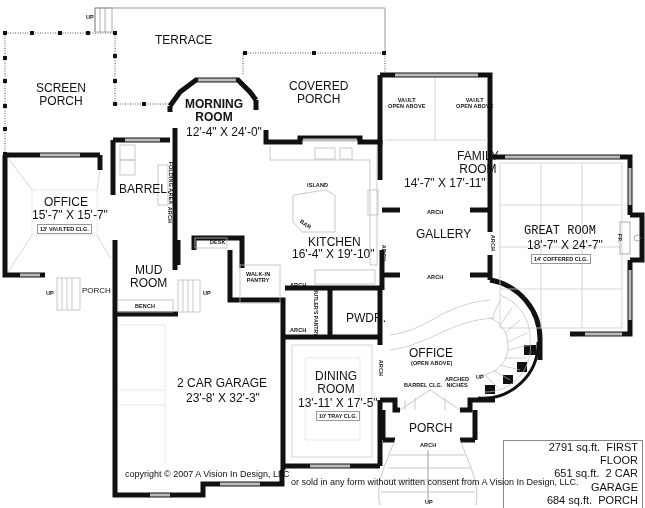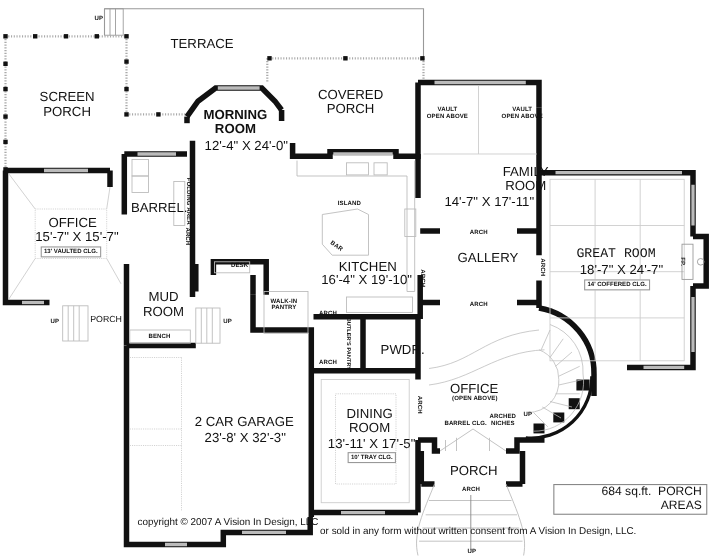--- a/index.html
+++ b/index.html
@@ -352,20 +352,22 @@
 <div class="lbl tiny vert" style="left:372px;top:365px;">ARCH</div>
 <div class="lbl tiny" style="left:420px;top:443px;">ARCH</div>
 
 <div class="lbl tiny" style="left:86px;top:15px;">UP</div>
 <div class="lbl tiny" style="left:46px;top:291px;">UP</div>
 <div class="lbl tiny" style="left:203px;top:291px;">UP</div>
 <div class="lbl tiny" style="left:476px;top:375px;">UP</div>
 <div class="lbl tiny" style="left:425px;top:500px;">UP</div>
 
 <div class="note-box" style="left:503px;top:440px;width:130px;">
+  <div><span>2791 sq.ft.</span>&nbsp; <span>FIRST FLOOR</span></div>
+  <div><span>651 sq.ft.</span>&nbsp; <span>2 CAR GARAGE</span></div>
   <div><span>684 sq.ft.</span>&nbsp; <span>PORCH AREAS</span></div>
 </div>
 
 <div class="copyright" style="left:125px;top:469px;">copyright © 2007 A Vision In Design, LLC</div>
 
 <div class="note" style="left:291px;top:477px;">
   <div>or sold in any form without written consent from A Vision In Design, LLC.</div>
 </div>
 
 </body></html>

